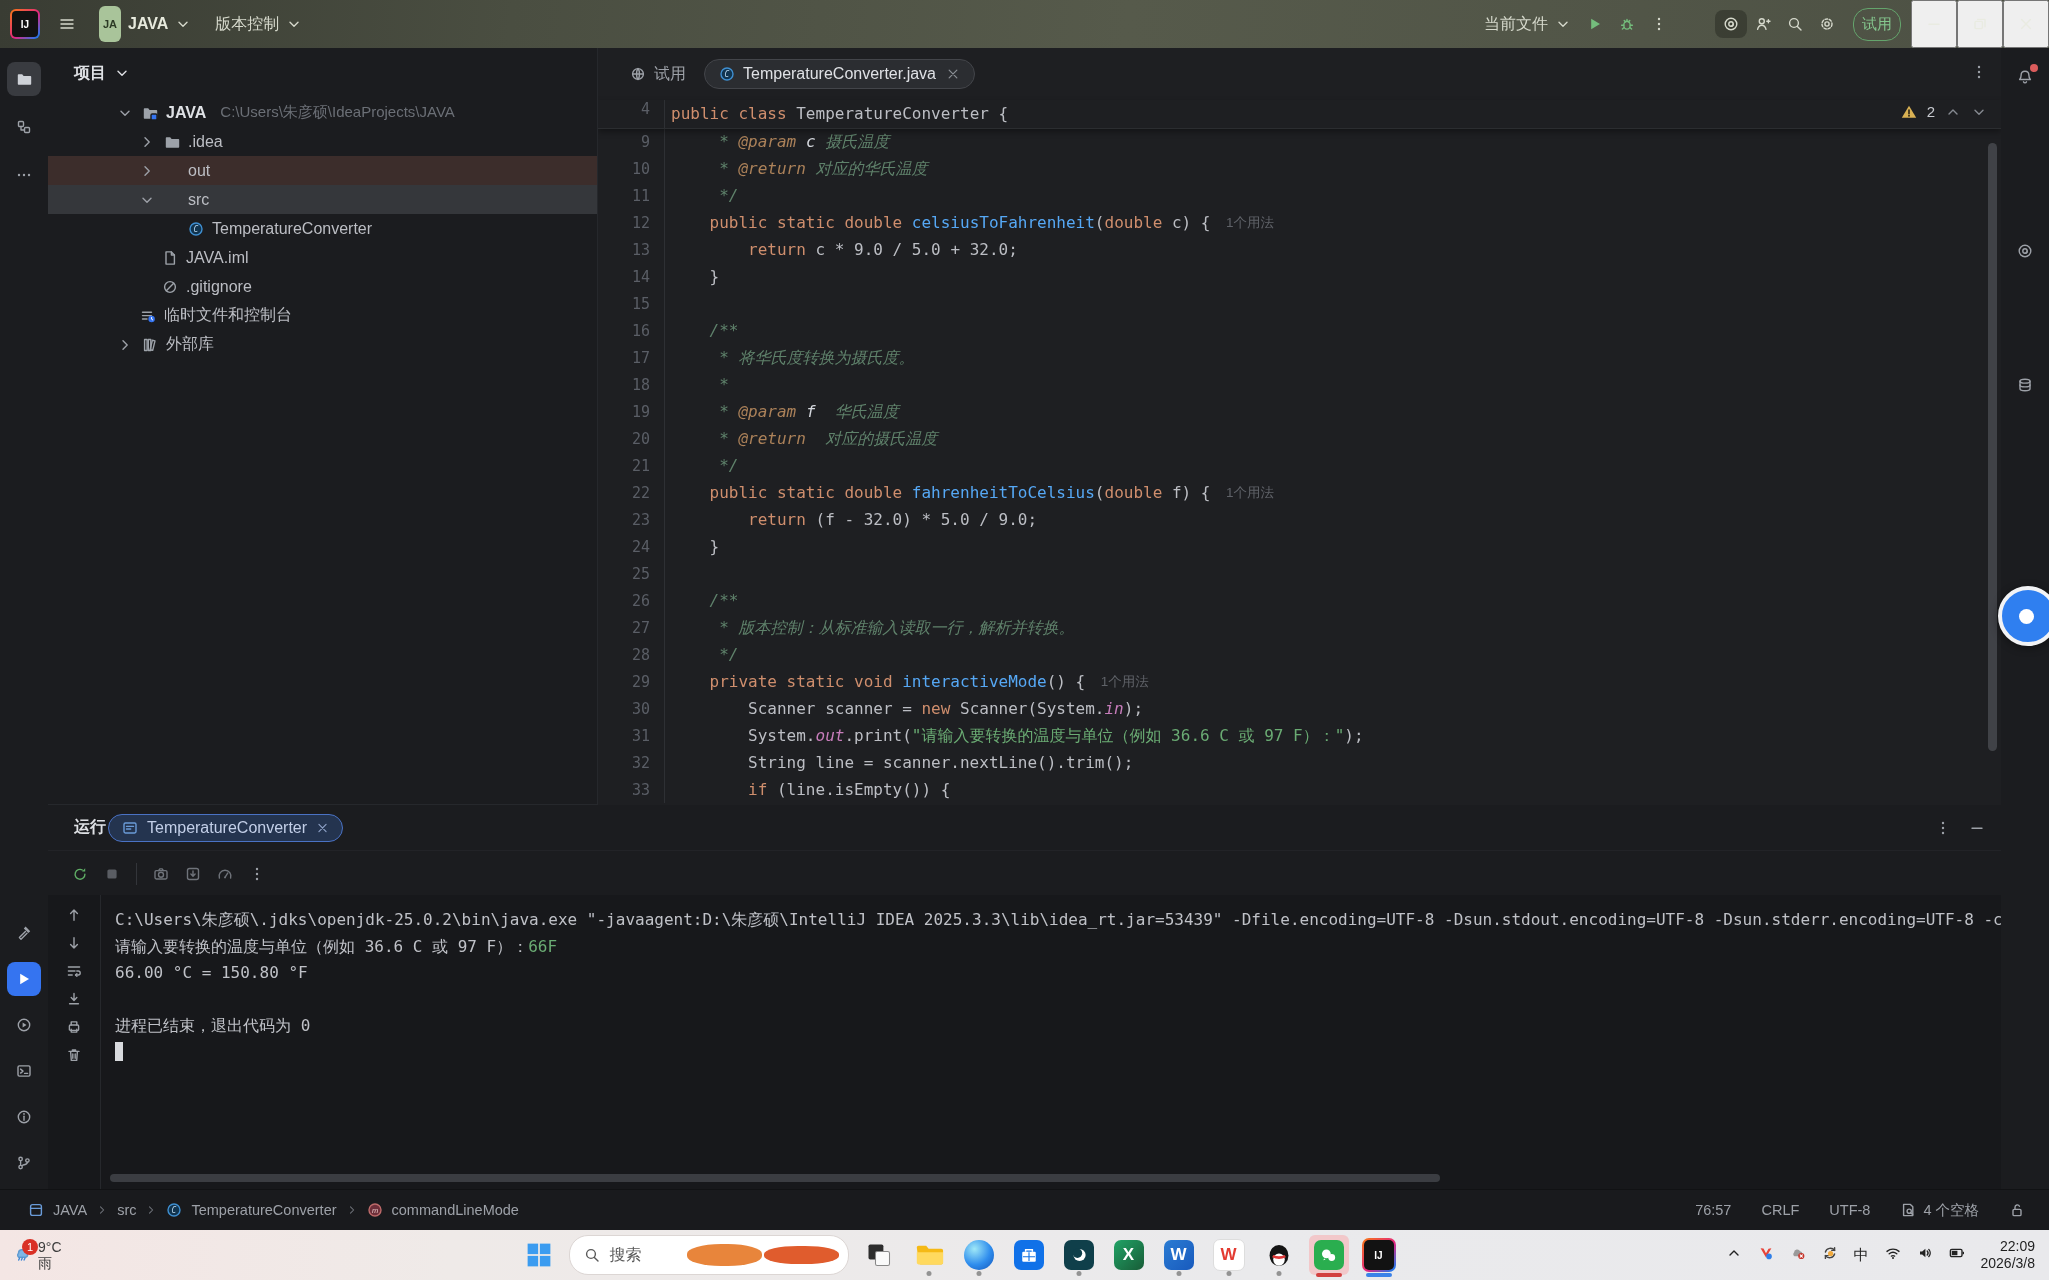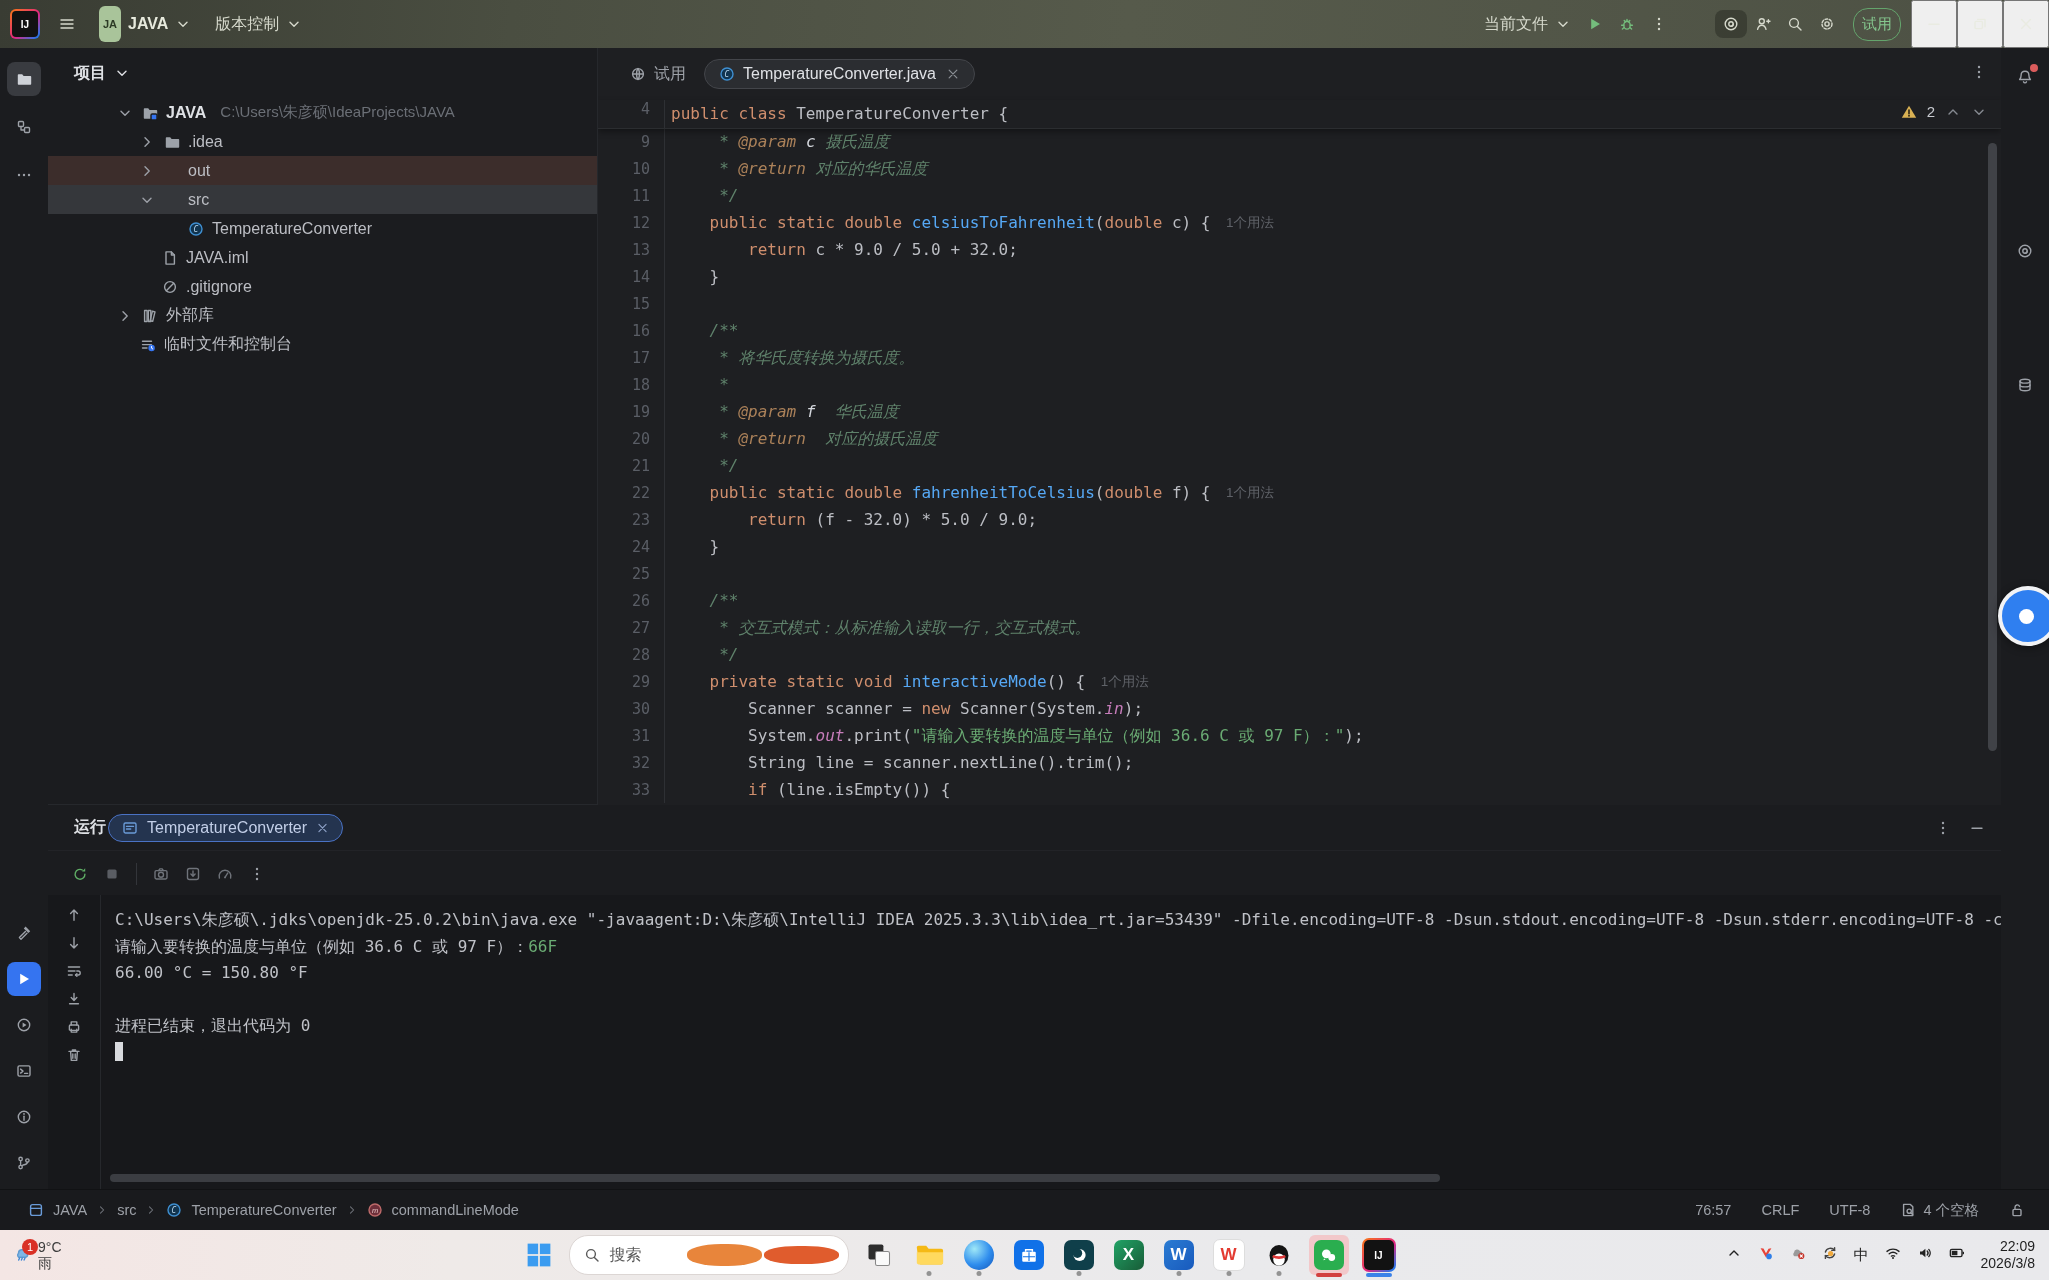--- a/index.html
+++ b/index.html
@@ -465,44 +465,44 @@
         </div>
         <div class="trow" style="padding-left: 112px;">
           <i class="ic ti ti-ignore">
             <svg width="16" height="16" viewBox="0 0 16 16" xmlns="http://www.w3.org/2000/svg">
               <circle cx="8" cy="8" r="5.4"></circle>
               <path d="M4.3 11.7L11.7 4.3"></path>
             </svg>
           </i>
           <span class="">.gitignore</span>
         </div>
+        <div class="trow" style="padding-left: 90px;">
+          <i class="ic ti ti-scratch">
+            <svg width="16" height="16" viewBox="0 0 16 16" xmlns="http://www.w3.org/2000/svg">
+              <path d="M2.5 4.2h9M2.5 7.6h9M2.5 11h4.5"></path>
+              <circle cx="11.6" cy="11" r="3.2" fill="#3574f0" stroke="none"></circle>
+              <path d="M11.6 9.5v1.7l1.1.7" stroke="#fff" stroke-width="1"></path>
+            </svg>
+          </i>
+          <span class="">临时文件和控制台</span>
+        </div>
         <div class="trow" style="padding-left: 68px;">
           <i class="ic chev">
             <svg width="16" height="16" viewBox="0 0 16 16" xmlns="http://www.w3.org/2000/svg">
               <path d="M6 3.8l4.2 4.2L6 12.2"></path>
             </svg>
           </i>
           <i class="ic ti ti-library">
             <svg width="16" height="16" viewBox="0 0 16 16" xmlns="http://www.w3.org/2000/svg">
               <rect x="2.6" y="2.5" width="2.5" height="11"></rect>
               <rect x="6.3" y="2.5" width="2.5" height="11"></rect>
               <path d="M10.4 3.2l2.6.7-2.3 9.5-2.6-.7z"></path>
             </svg>
           </i>
           <span class="">外部库</span>
-        </div>
-        <div class="trow" style="padding-left: 90px;">
-          <i class="ic ti ti-scratch">
-            <svg width="16" height="16" viewBox="0 0 16 16" xmlns="http://www.w3.org/2000/svg">
-              <path d="M2.5 4.2h9M2.5 7.6h9M2.5 11h4.5"></path>
-              <circle cx="11.6" cy="11" r="3.2" fill="#3574f0" stroke="none"></circle>
-              <path d="M11.6 9.5v1.7l1.1.7" stroke="#fff" stroke-width="1"></path>
-            </svg>
-          </i>
-          <span class="">临时文件和控制台</span>
         </div>
       </div>
   </section>
 
   <section class="editor">
     <div class="etabs">
       <div class="etab-plain">
         <i class="ic">
             <svg width="16" height="16" viewBox="0 0 16 16" xmlns="http://www.w3.org/2000/svg">
               <circle cx="8" cy="8" r="5.4"></circle>
@@ -648,21 +648,21 @@
           <pre class="ct"></pre>
         </div>
         <div class="cl">
           <span class="ln">26</span>
           <span class="gutsep"></span>
           <pre class="ct"><span class="c-d">    /**</span></pre>
         </div>
         <div class="cl">
           <span class="ln">27</span>
           <span class="gutsep"></span>
-          <pre class="ct"><span class="c-d">     * 交互式模式：从标准输入读取一行，交互式模式。</span></pre>
+          <pre class="ct"><span class="c-d">     * 版本控制：从标准输入读取一行，解析并转换。</span></pre>
         </div>
         <div class="cl">
           <span class="ln">28</span>
           <span class="gutsep"></span>
           <pre class="ct"><span class="c-d">     */</span></pre>
         </div>
         <div class="cl">
           <span class="ln">29</span>
           <span class="gutsep"></span>
           <pre class="ct"><span class="c-k">    private static void </span><span class="c-f">interactiveMode</span><span class="c-t">() { </span><span class="c-h">1个用法</span></pre>

